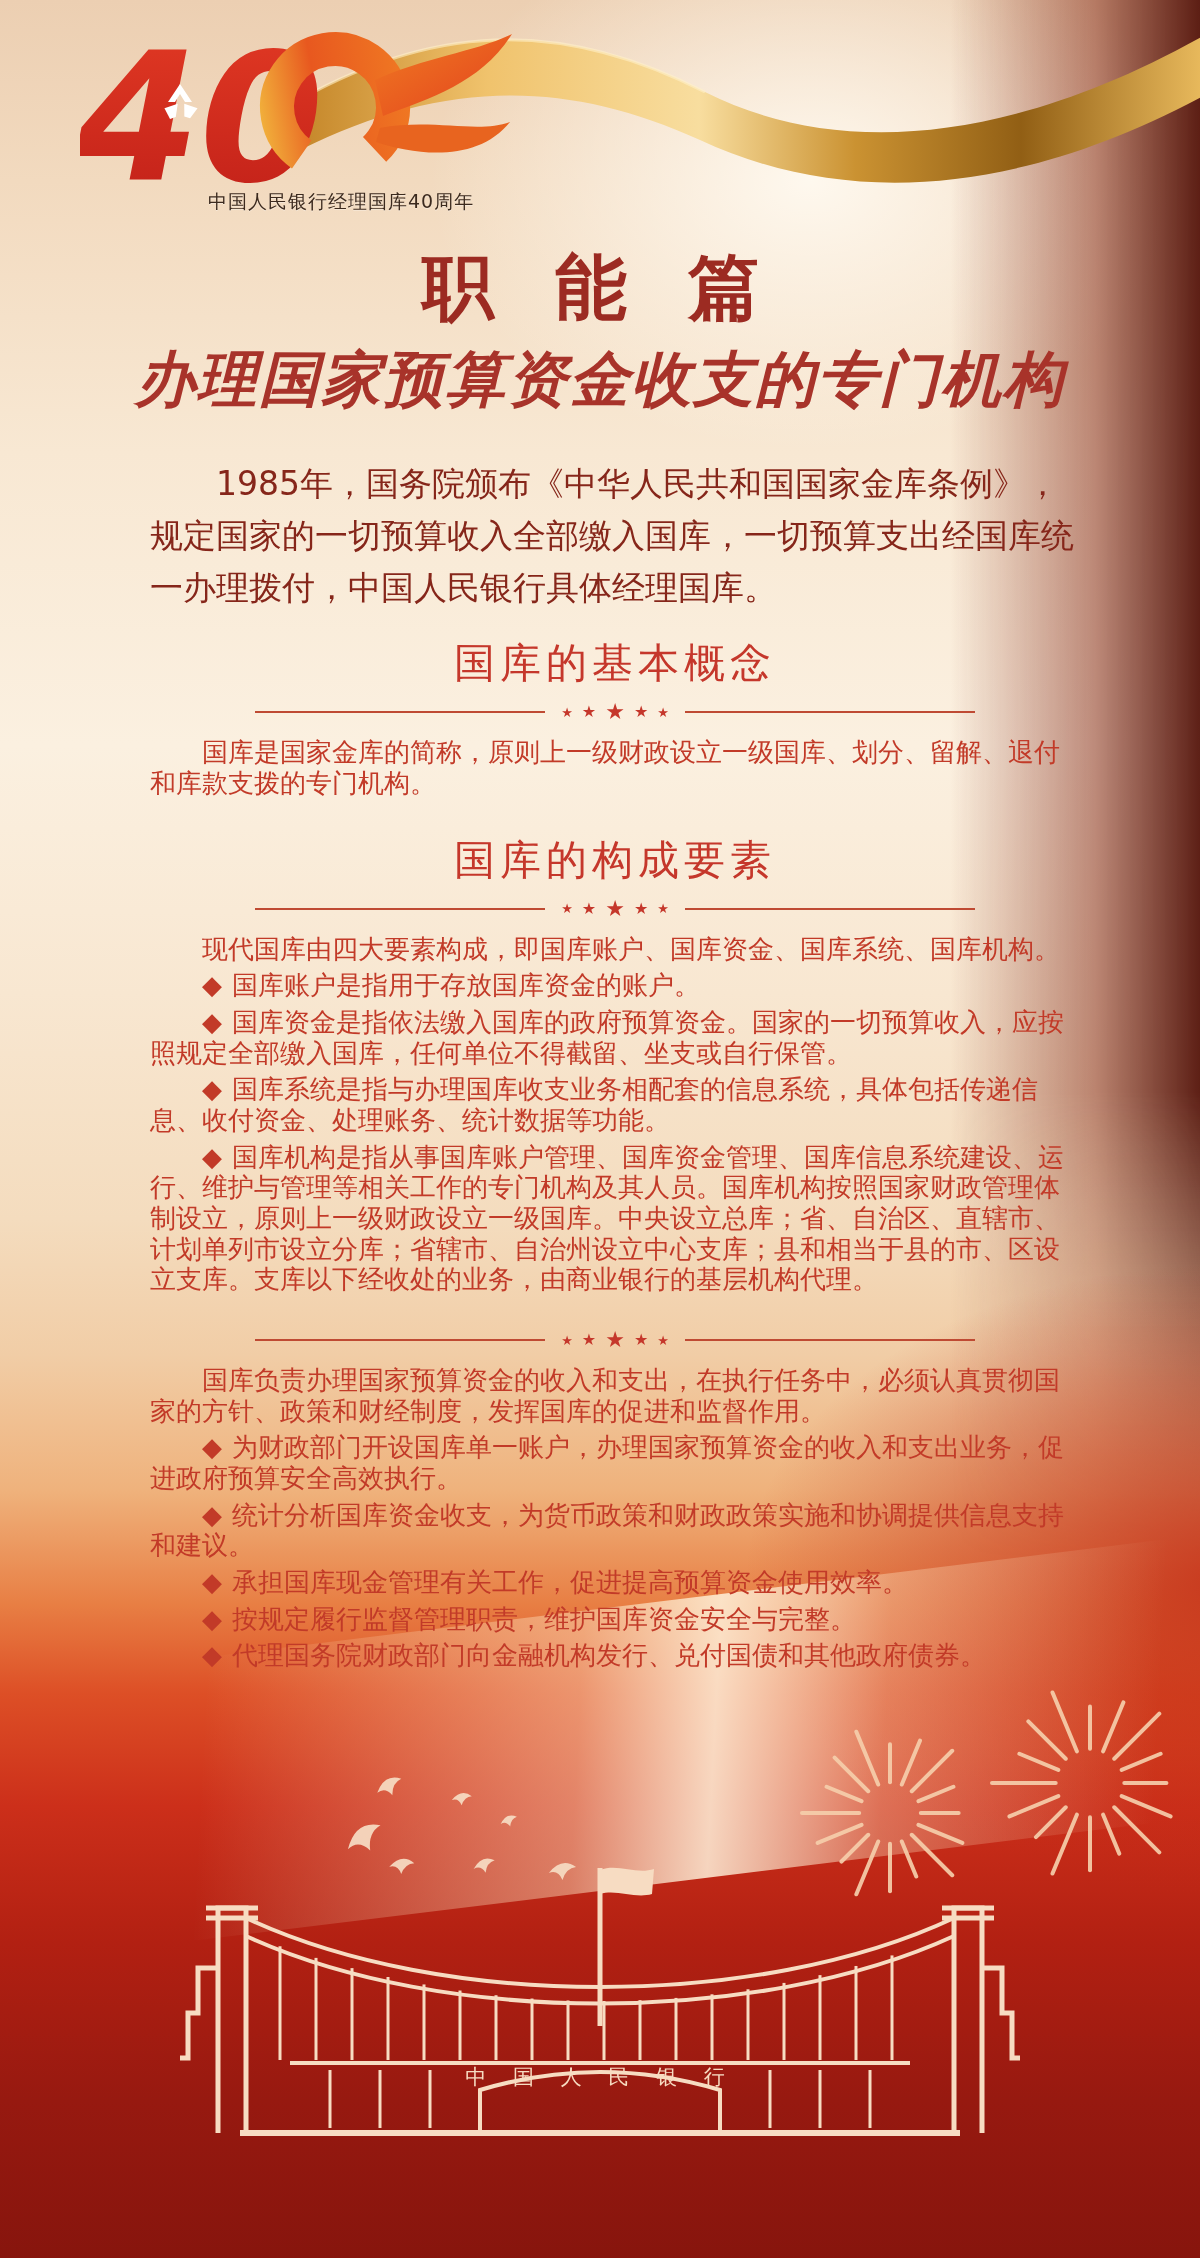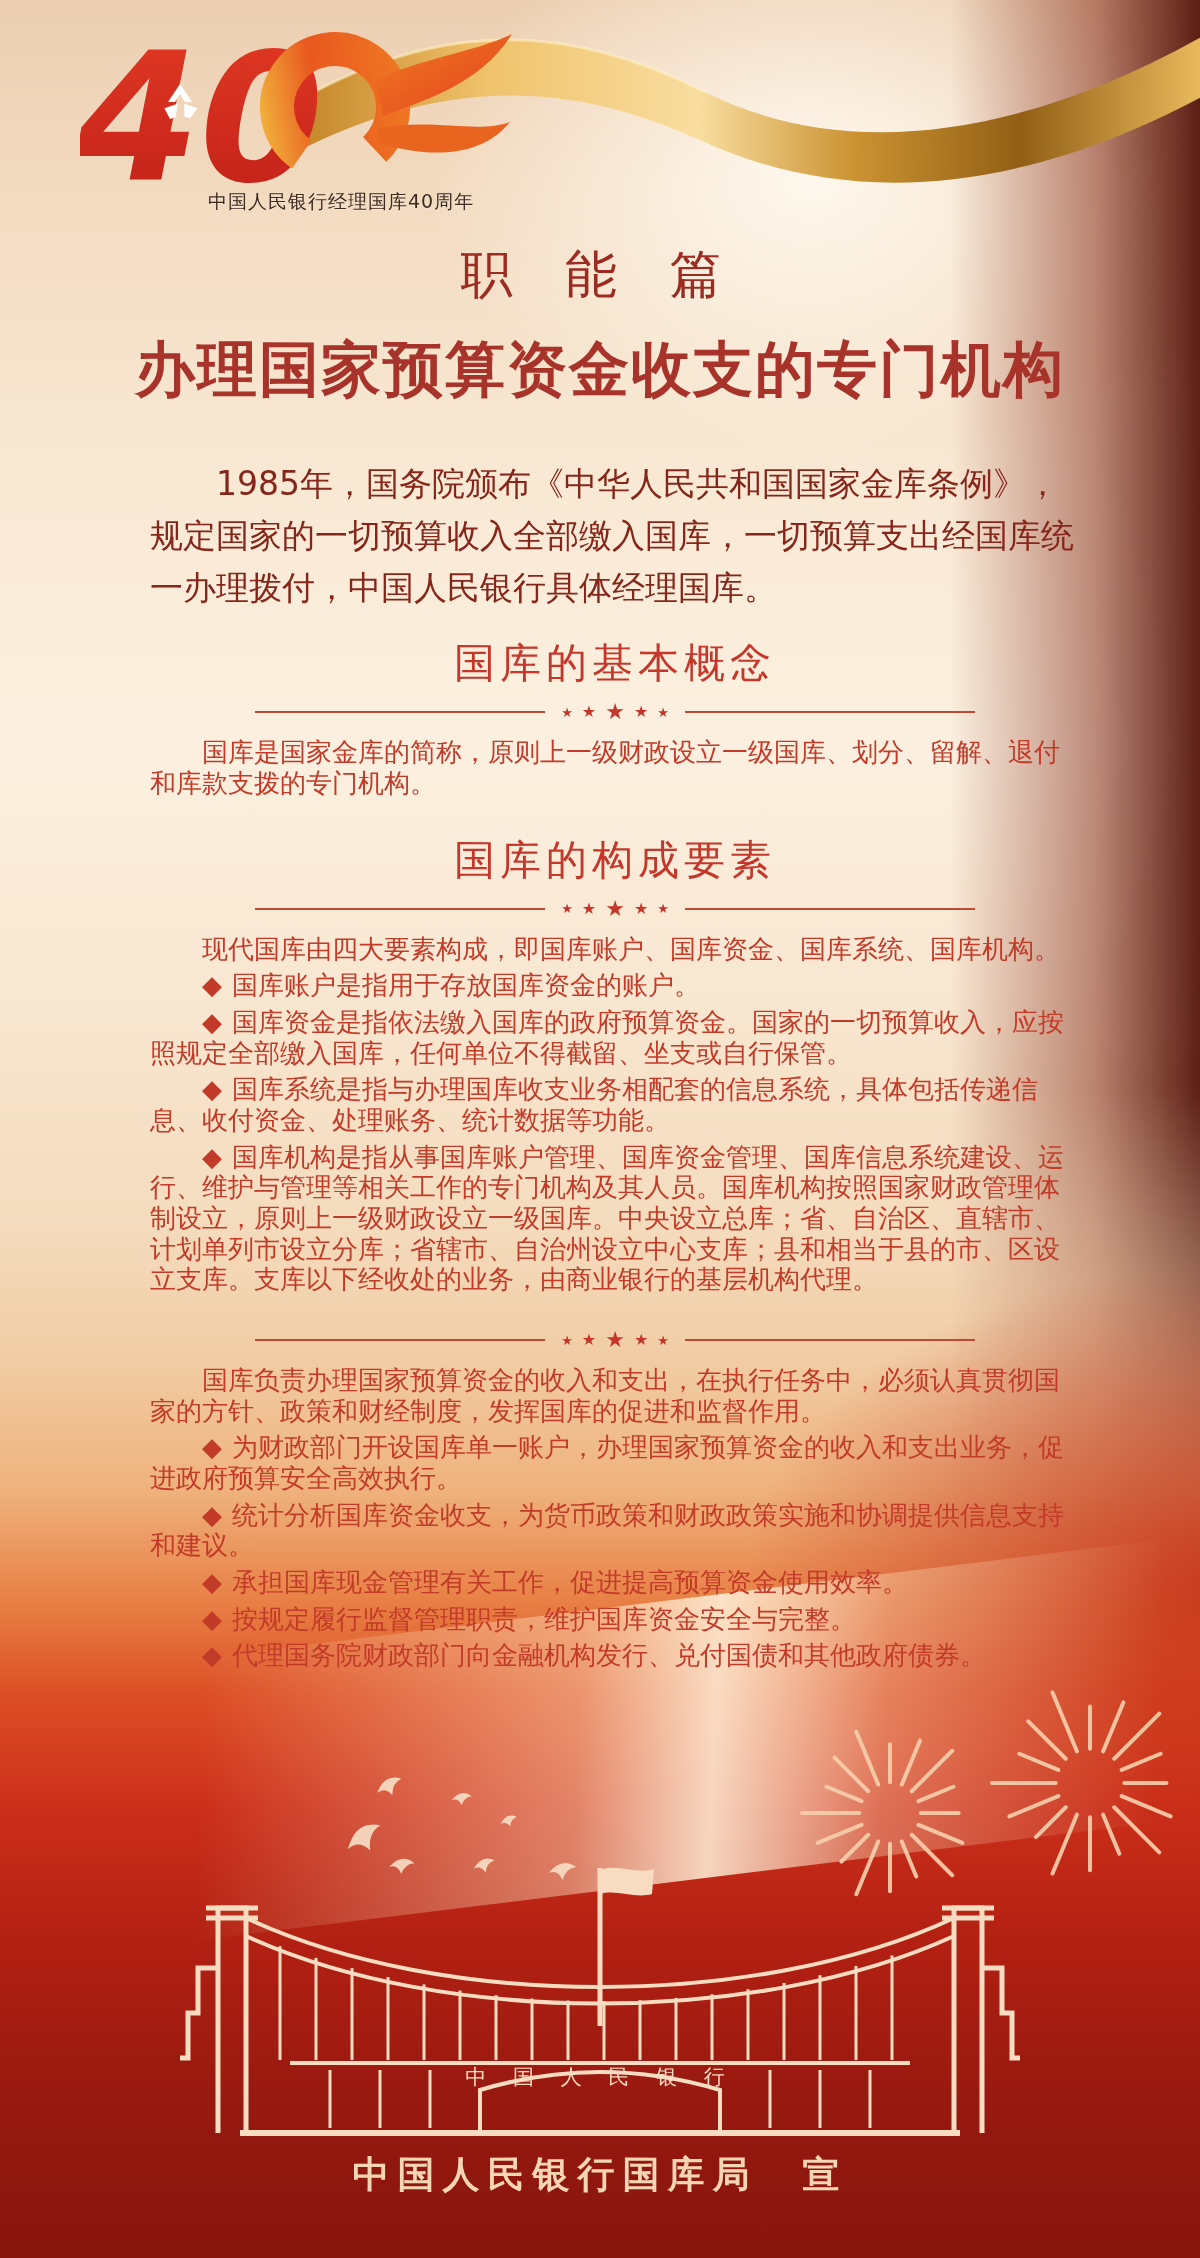--- a/index.html
+++ b/index.html
@@ -24,23 +24,23 @@
   .beam{position:absolute;top:1600px;left:-160px;width:1680px;height:280px;transform:rotate(-7deg);
     background:linear-gradient(100deg,rgba(255,236,205,0) 22%,rgba(255,233,198,.45) 44%,rgba(255,243,220,.85) 52%,rgba(255,233,198,.35) 62%,rgba(255,233,198,0) 78%);}
   
   .ribbon{position:absolute;left:0;top:0;width:1200px;height:240px;}
   .logo{position:absolute;left:80px;top:22px;width:440px;height:180px;}
   .badge{position:absolute;left:208px;top:189px;width:330px;
     font-size:19px;font-weight:400;color:#3c2a1e;letter-spacing:1px;
     text-shadow:0 1px 0 rgba(255,255,255,.35);}
   
   .title{position:absolute;top:240px;left:0;right:0;margin:0;text-align:center;
-    font-size:52px;font-weight:400;color:#9c2b22;letter-spacing:18px;}
-  .subtitle{position:absolute;top:330px;left:0;right:0;margin:0;text-align:center;
-    font-size:60px;font-weight:700;color:#a8332a;letter-spacing:2px;}
+    font-size:72px;font-weight:700;color:#9c2b22;letter-spacing:18px;}
+  .subtitle{position:absolute;top:340px;left:0;right:0;margin:0;text-align:center;
+    font-size:60px;font-weight:700;color:#a8332a;letter-spacing:2px;font-style:italic;}
   
   .content{position:absolute;top:458px;left:150px;width:930px;}
   .intro{margin:0 0 22px;font-size:33px;font-weight:400;color:#86261a;
     line-height:1.58;text-indent:2em;}
   .section{margin-bottom:34px;}
   .sec-heading{margin:0 0 10px;text-align:center;font-size:41px;font-weight:400;
     color:#c5372b;letter-spacing:5px;}
   .divider{display:flex;align-items:center;width:720px;margin:0 auto 14px;gap:16px;}
   .dline{flex:1;height:2px;background:#bf4a33;}
   .stars{display:flex;align-items:center;gap:9px;color:#c5372b;}
@@ -269,14 +269,13 @@
       <line x1="150" y1="212" x2="150" y2="270" stroke-width="3"></line>
         <line x1="200" y1="212" x2="200" y2="270" stroke-width="3"></line>
       <line x1="250" y1="212" x2="250" y2="270" stroke-width="3"></line>
         <line x1="590" y1="212" x2="590" y2="270" stroke-width="3"></line>
       <line x1="640" y1="212" x2="640" y2="270" stroke-width="3"></line>
         <line x1="690" y1="212" x2="690" y2="270" stroke-width="3"></line>
     </g>
     <text x="420" y="226" text-anchor="middle" font-size="21" letter-spacing="10" font-family="DejaVu Sans, sans-serif" fill="#f7dcc2">中 国 人 民 银 行</text>
   </svg>
 
-  <p class="credit">中国人民银行国库局　宣</p>
 </div>
 
 </body></html>

